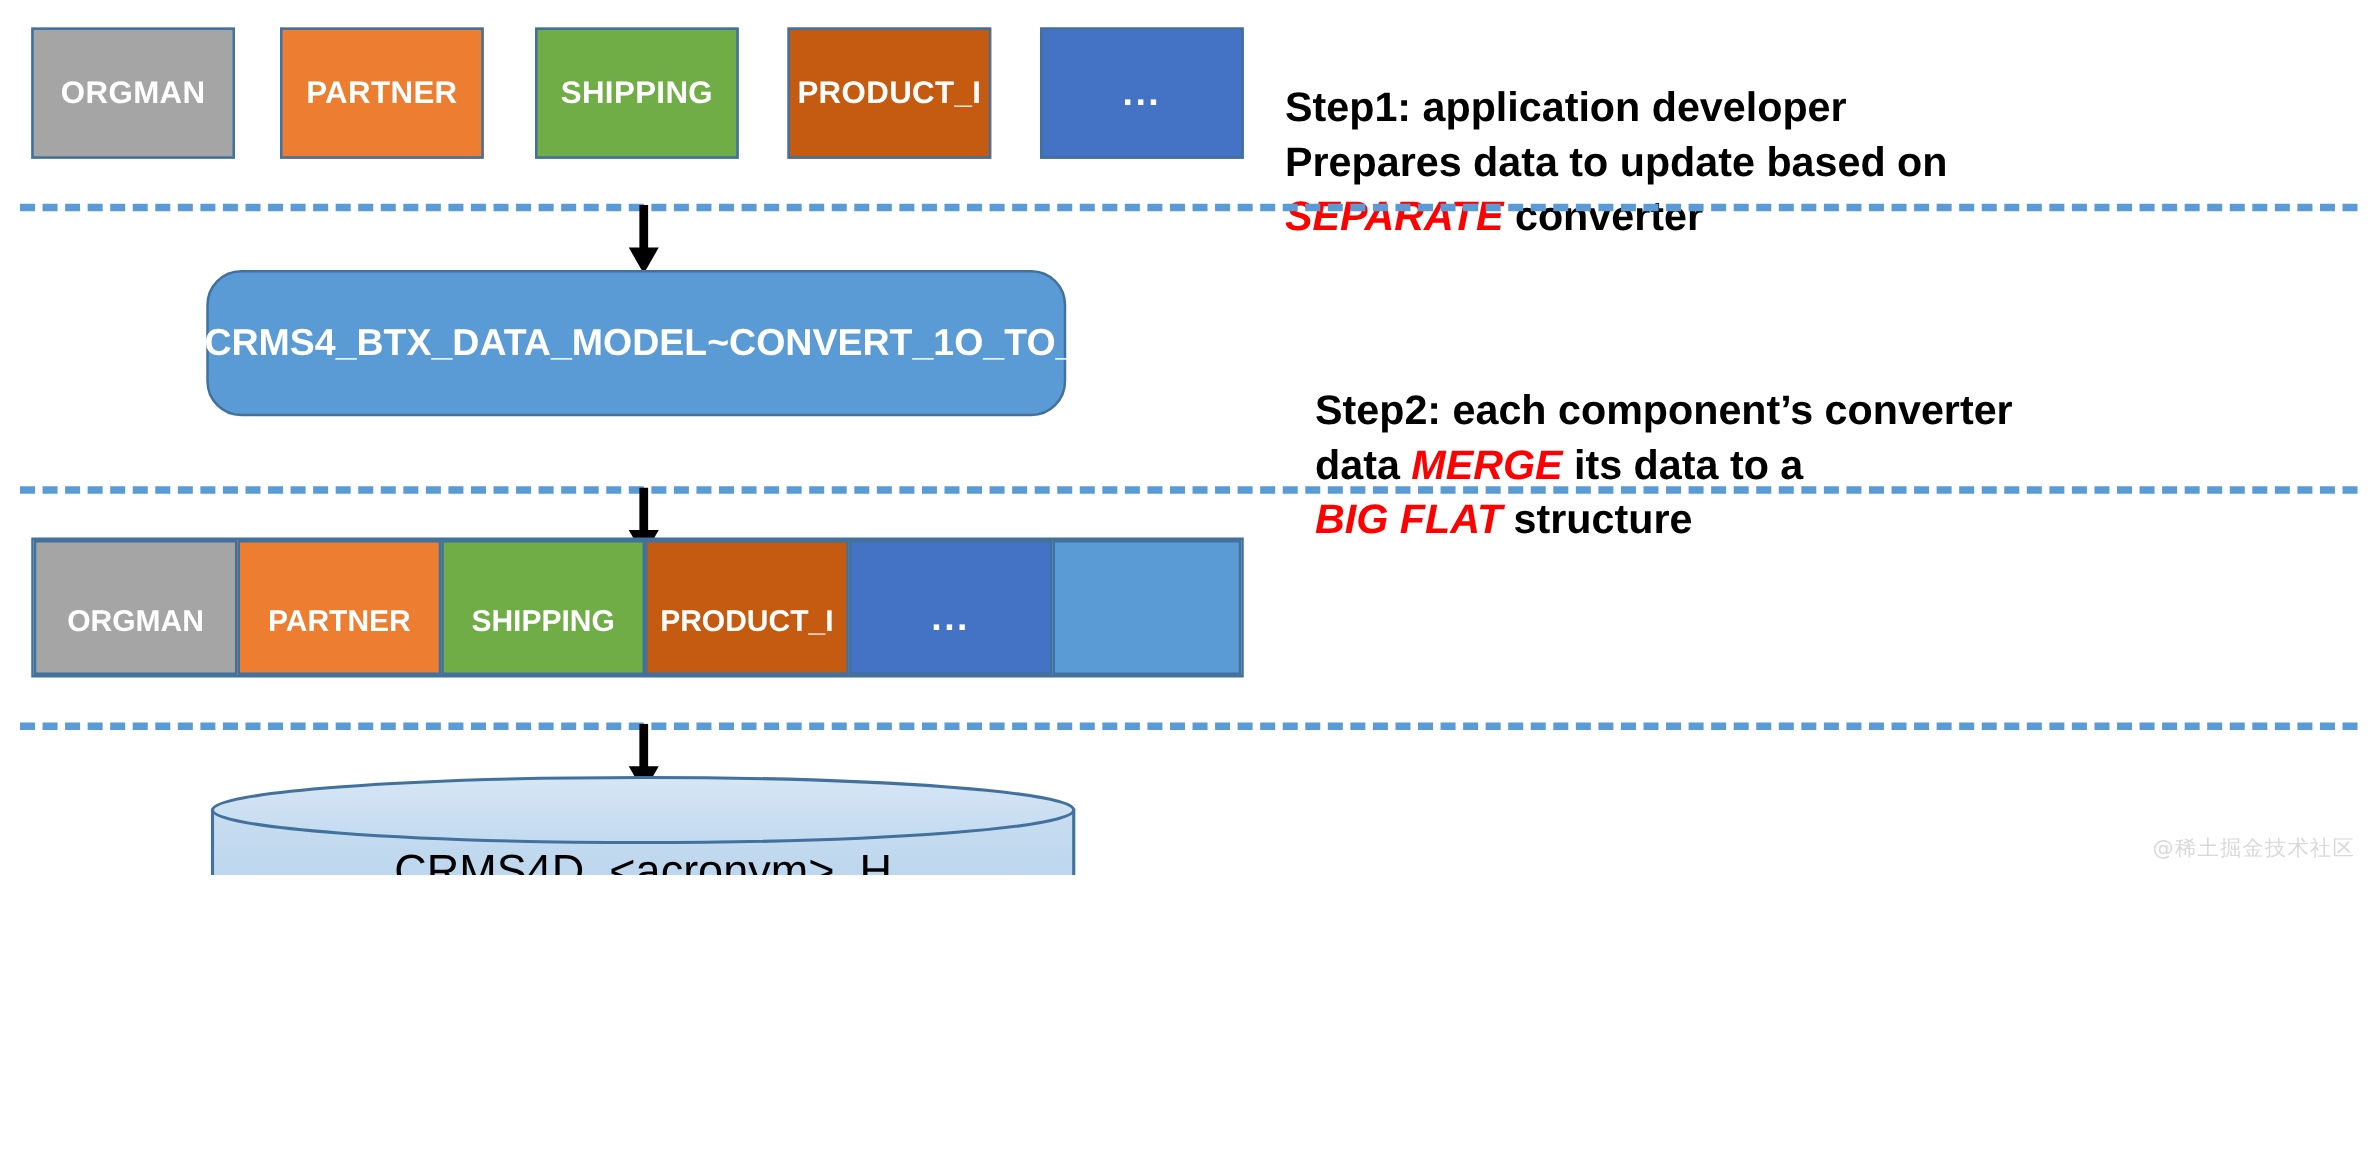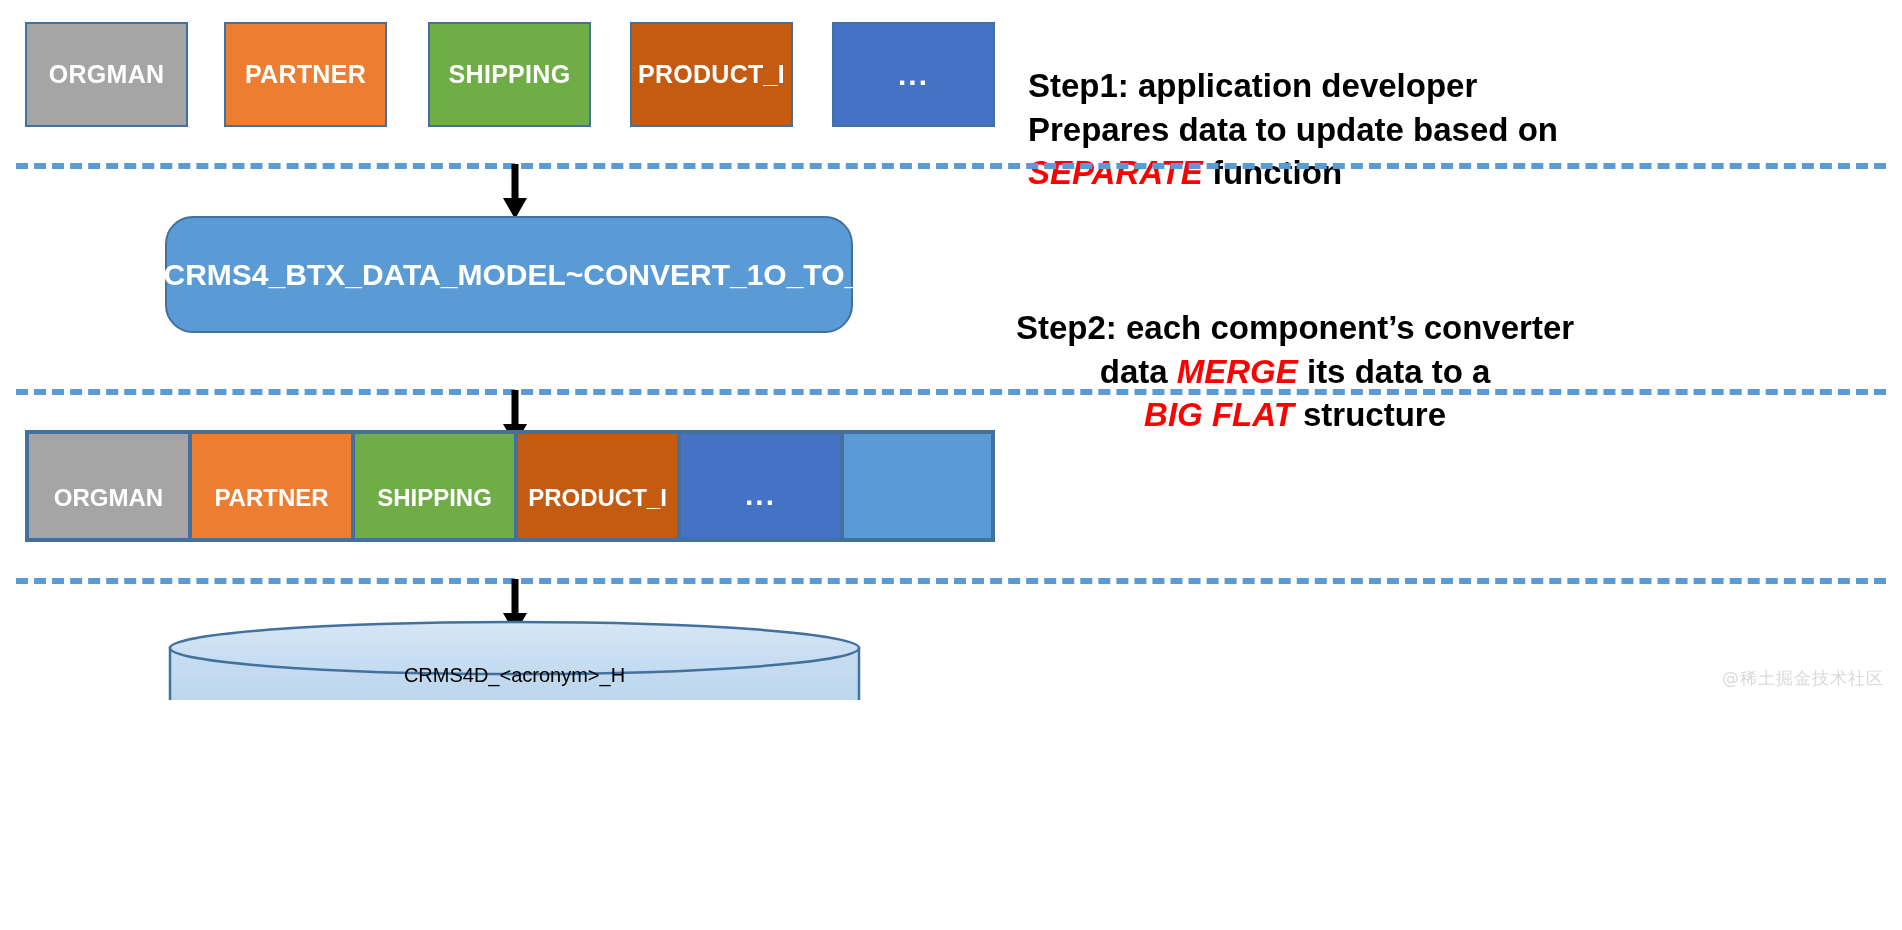--- a/index.html
+++ b/index.html
@@ -98,23 +98,23 @@
   }
 
   
   .cylinder {
     position: absolute;
   }
   .cylinder .cyl-label {
     position: absolute;
     width: 100%;
     text-align: center;
-    top: 44px;
+    top: 56px;
     color: #000000;
-    font-size: 20px;
+    font-size: 36px;
     font-weight: normal;
     white-space: nowrap;
   }
 
   
   .step-text {
     position: absolute;
     color: #000000;
     font-size: 33px;
     font-weight: bold;
@@ -157,38 +157,38 @@
   </div>
 
   <div class="comp-box" style="left:832px; top:22px; width:163px; height:105px; background:#4472C4;">
     <span class="comp-label dots">...</span>
   </div>
 
   <div class="step-text" style="left:1028px; top:24px;margin-top:40px;">
     <div>Step1: application developer</div>
     <div>Prepares data to update based on</div>
     <div>
-      <span class="red">SEPARATE</span><span> function</span>
+      <span class="red">SEPARATE</span><span> converter</span>
     </div>
   </div>
 
   <div class="sep" style="top:163px;"></div>
 
   <div class="arrow-wrap" style="left:498px; top:164px;">
     <svg width="34" height="56" viewBox="0 0 34 56">
       <line x1="17" y1="0" x2="17" y2="36" stroke="#000000" stroke-width="7"></line>
       <polygon points="5,34 29,34 17,55" fill="#000000"></polygon>
     </svg>
   </div>
 
   <div class="converter-box" style="left:165px; top:216px; width:688px; height:117px;">
     <span class="converter-label">IF_CRMS4_BTX_DATA_MODEL~CONVERT_1O_TO_S4</span>
   </div>
 
-  <div class="step-text" style="left:1016px; top:306px;text-align:center;">
+  <div class="step-text" style="left:1052px; top:306px;">
     <div>Step2: each component’s converter</div>
     <div>
       <span>data </span><span class="red">MERGE</span><span> its data to a</span>
     </div>
     <div>
       <span class="red">BIG FLAT</span><span> structure</span>
     </div>
   </div>
 
   <div class="sep" style="top:389px;"></div>

